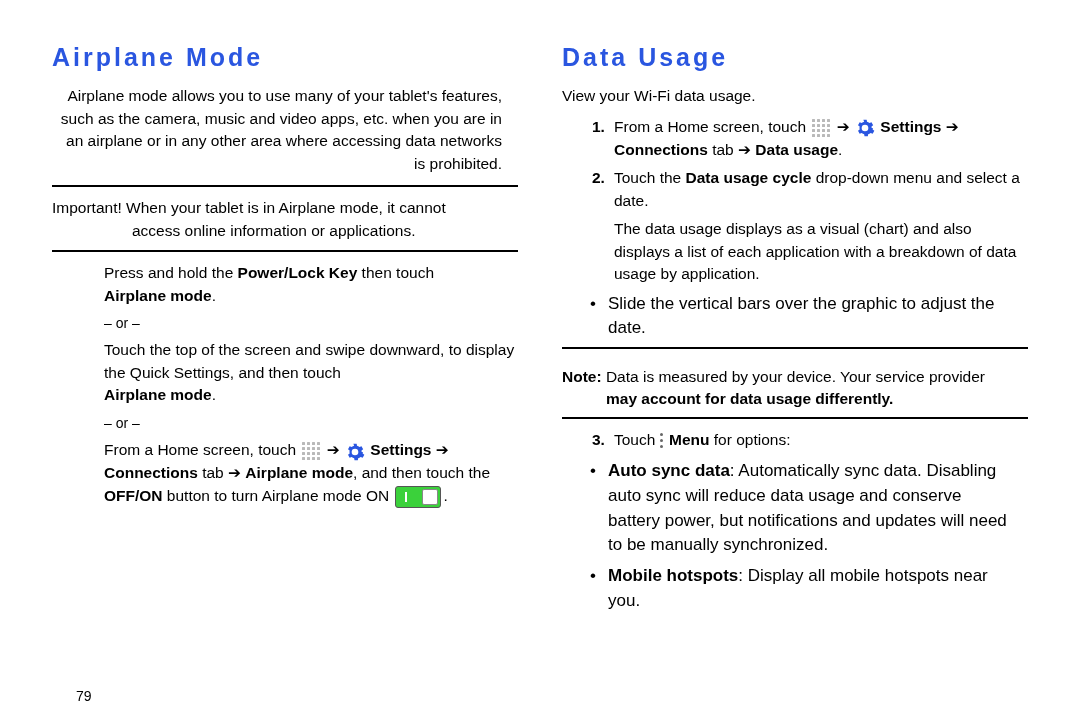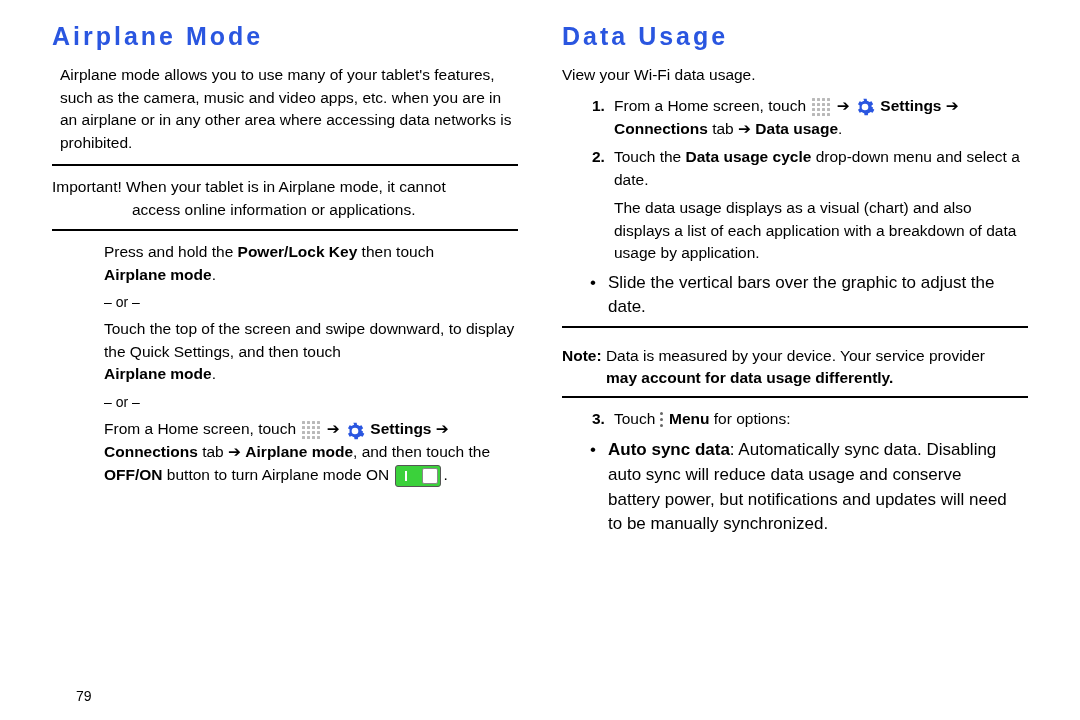--- a/index.html
+++ b/index.html
@@ -8,21 +8,21 @@
     width: 1080px;
     height: 720px;
     background: #ffffff;
     font-family: Arial, Helvetica, sans-serif;
     color: #000;
     overflow: hidden;
   }
   .page {
     display: flex;
     flex-direction: row;
-    padding: 18px 40px 20px 40px;
+    padding: 39px 40px 20px 40px;
     box-sizing: border-box;
     height: 100%;
   }
   .col {
     flex: 1;
     padding: 0 12px;
     box-sizing: border-box;
     font-size: 15.5px;
     line-height: 1.45;
   }
@@ -32,21 +32,22 @@
   h2.section-heading {
     font-family: Arial, Helvetica, sans-serif;
     font-size: 25px;
     font-weight: 600;
     color: #2a56e0;
     letter-spacing: 3px;
     margin: 0 0 10px 0;
   }
 
   .intro {
-    margin: 0 4px 10px 0;
+    margin: 0 16px 10px 0;
+    text-align: right;
   }
 
   .rule {
     border: none;
     border-top: 2px solid #000;
     margin: 6px 0 10px 0;
   }
 
   .important-block {
     margin: 0 0 8px 0;
@@ -291,17 +292,20 @@
             <span></span>
           </span>
         <span class="bold">Menu</span><span> for options:</span>
       </span>
     </p>
 
     <p class="sub-bullet" style="font-size:17px">
       <span class="bold">Auto sync data</span><span>: Automatically sync data. Disabling auto sync will reduce data usage and conserve battery power, but notifications and updates will need to be manually synchronized.</span>
     </p>
 
+    <p class="sub-bullet" style="font-size:17px">
+      <span class="bold">Mobile hotspots</span><span>: Display all mobile hotspots near you.</span>
+    </p>
   </div>
 
 </div>
 
 <div class="page-number">79</div>
 
 </body></html>

